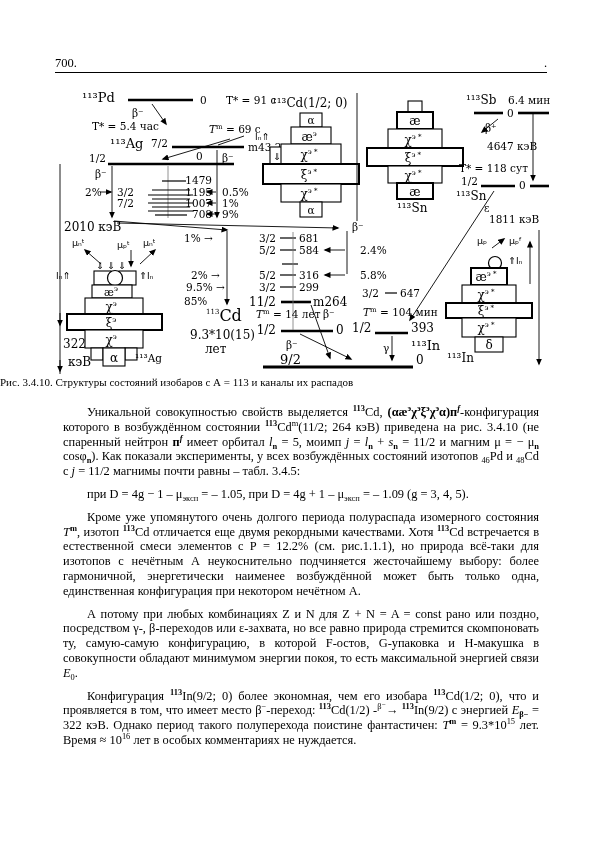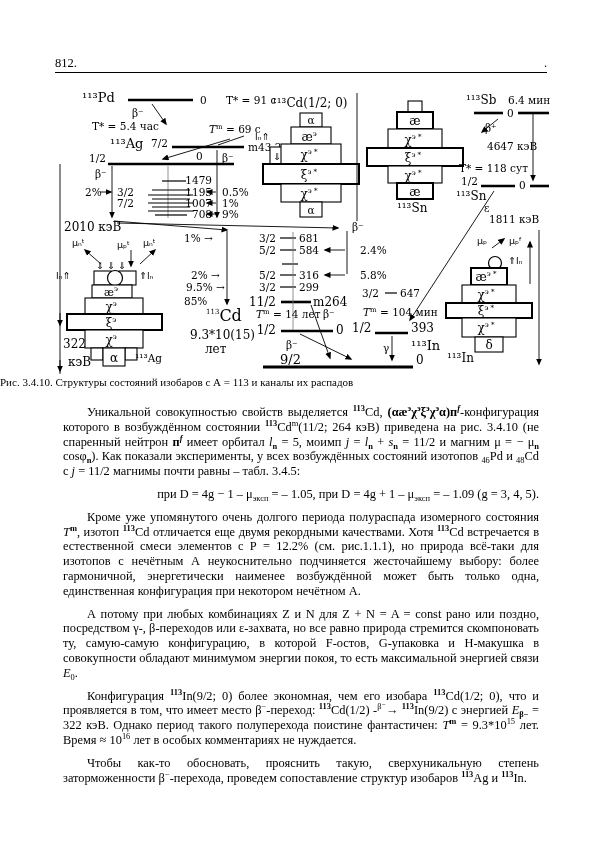--- a/index.html
+++ b/index.html
@@ -4,21 +4,21 @@
 <style>
   html,body{margin:0;padding:0;background:#e8e8e8;}
   .page{position:relative;width:600px;height:850px;background:#ffffff;overflow:hidden;
         font-family:"Liberation Serif","DejaVu Serif",serif;color:#000;}
   .hdr{position:absolute;top:56px;left:55px;width:492px;height:16px;
        border-bottom:1.2px solid #000;font-size:12.5px;display:flex;justify-content:space-between;}
   .hdr .ttl{flex:1;text-align:center;}
   .caption{position:absolute;top:376px;left:0;width:600px;text-align:left;font-size:11px;}
   .body{position:absolute;top:397px;left:55px;width:492px;}
   .body p{margin:8px;font-size:12.4px;line-height:14.8px;text-align:justify;text-indent:24px;}
-  .body p.formula{text-align:right;}
+  .body p.formula{text-align:left;}
   sup,sub{font-size:68%;line-height:0;}
   .b{font-weight:bold;}
   .bi{font-weight:bold;font-style:italic;}
   svg{position:absolute;top:0;left:0;}
   svg text{font-family:"DejaVu Serif",serif;font-size:10.5px;fill:#000;}
   svg .t12{font-size:12px;} svg .t13{font-size:13px;} svg .t9{font-size:9px;}
   svg .xl{font-size:16px;} svg .ss{font-size:7px;}
   svg .it{font-style:italic;}
   svg .dv{font-family:"DejaVu Sans",sans-serif;font-size:9.5px;}
   svg .mid{text-anchor:middle;} svg .end{text-anchor:end;}
@@ -30,21 +30,21 @@
   svg rect.bx{fill:#fff;stroke:#000;stroke-width:1.1;}
   svg rect.bh{fill:#fff;stroke:#000;stroke-width:2;}
   svg circle.crc{fill:#fff;stroke:#000;stroke-width:1.2;}
 </style>
 </head>
 <body>
 
 <div class="page">
 
   <div class="hdr">
-    <span>812.</span>
+    <span>700.</span>
     <span>.</span>
   </div>
 
   <svg width="600" height="378" viewBox="0 0 600 378">
     <defs>
       <marker id="ah" markerWidth="8" markerHeight="8" refX="5.5" refY="3" orient="auto" markerUnits="userSpaceOnUse">
         <path d="M0,0L7,3L0,6Z" fill="#000"></path>
       </marker>
     </defs>
 
@@ -293,16 +293,15 @@
   </svg>
 
   <div class="caption">Рис. 3.4.10. Структуры состояний изобаров с А = 113 и каналы их распадов</div>
 
   <div class="body">
     <p>Уникальной совокупностью свойств выделяется <sup class="b">113</sup>Cd, <b>(αæ</b><sup class="b">э</sup><b>χ</b><sup class="b">э</sup><b>ξ</b><sup class="b">э</sup><b>χ</b><sup class="b">э</sup><b>α)п</b><sup class="bi">f</sup>-конфигурация которого в возбуждённом состоянии <sup class="b">113</sup>Cd<sup>m</sup>(11/2; 264 кэВ) приведена на рис. 3.4.10 (не спаренный нейтрон <b>п</b><sup class="bi">f</sup> имеет орбитал <i>l</i><sub class="b">n</sub> = 5, моимп <i>j</i> = <i>l</i><sub class="b">n</sub> + <i>s</i><sub class="b">n</sub> = 11/2 и магним μ = − μ<sub class="b">n</sub> cosφ<sub class="b">n</sub>). Как показали эксперименты, у всех возбуждённых состояний изотопов <sub>46</sub>Pd и <sub>48</sub>Cd с <i>j</i> = 11/2 магнимы почти равны – табл. 3.4.5:</p>
     <p class="formula">при D = 4g − 1  – μ<sub>эксп</sub> = – 1.05, при D = 4g + 1 – μ<sub>эксп</sub> = – 1.09 (g = 3, 4, 5).</p>
     <p>Кроме уже упомянутого очень долгого периода полураспада изомерного состояния <i>T</i><sup class="b">m</sup>, изотоп <sup class="b">113</sup>Cd отличается еще двумя рекордными качествами. Хотя <sup class="b">113</sup>Cd встречается в естественной смеси элементов с Р = 12.2% (см. рис.1.1.1), но природа всё-таки для изотопов с нечётным А неукоснительно подчиняется жесточайшему выбору: более гармоничной, энергетически наименее возбуждённой может быть только одна, единственная конфигурация при некотором нечётном А.</p>
     <p>А потому при любых комбинациях Z и N для Z + N = A = const рано или поздно, посредством γ-, β-переходов или ε-захвата, но все равно природа стремится скомпоновать ту, самую-самую конфигурацию, в которой F-остов, G-упаковка и Н-макушка в совокупности обладают минимумом энергии покоя, то есть максимальной энергией связи <i>E</i><sub>0</sub>.</p>
     <p>Конфигурация <sup class="b">113</sup>In(9/2; 0) более экономная, чем его изобара <sup class="b">113</sup>Cd(1/2; 0), что и проявляется в том, что имеет место β<sup>−</sup>-переход: <sup class="b">113</sup>Cd(1/2) -<sup>β⁻</sup>→ <sup class="b">113</sup>In(9/2) с энергией <i>E</i><sub class="b">β−</sub> = 322 кэВ. Однако период такого полуперехода поистине фантастичен: <i>T</i><sup class="b">m</sup> = 9.3*10<sup>15</sup> лет. Время ≈ 10<sup>16</sup> лет в особых комментариях не нуждается.</p>
-    <p>Чтобы как-то обосновать, прояснить такую, сверхуникальную степень заторможенности β<sup>−</sup>-перехода, проведем сопоставление структур изобаров <sup class="b">113</sup>Ag и <sup class="b">113</sup>In.</p>
   </div>
 
 </div>
 
 </body></html>

